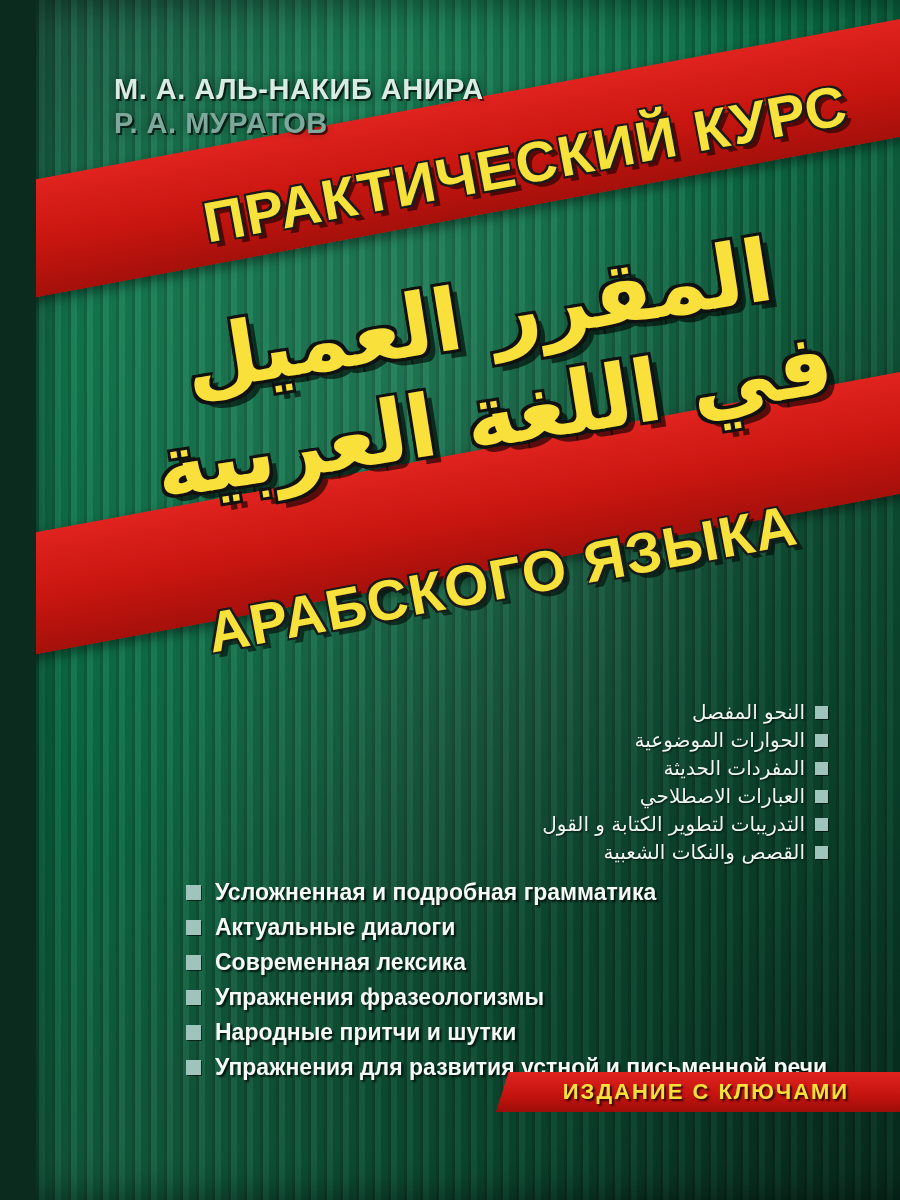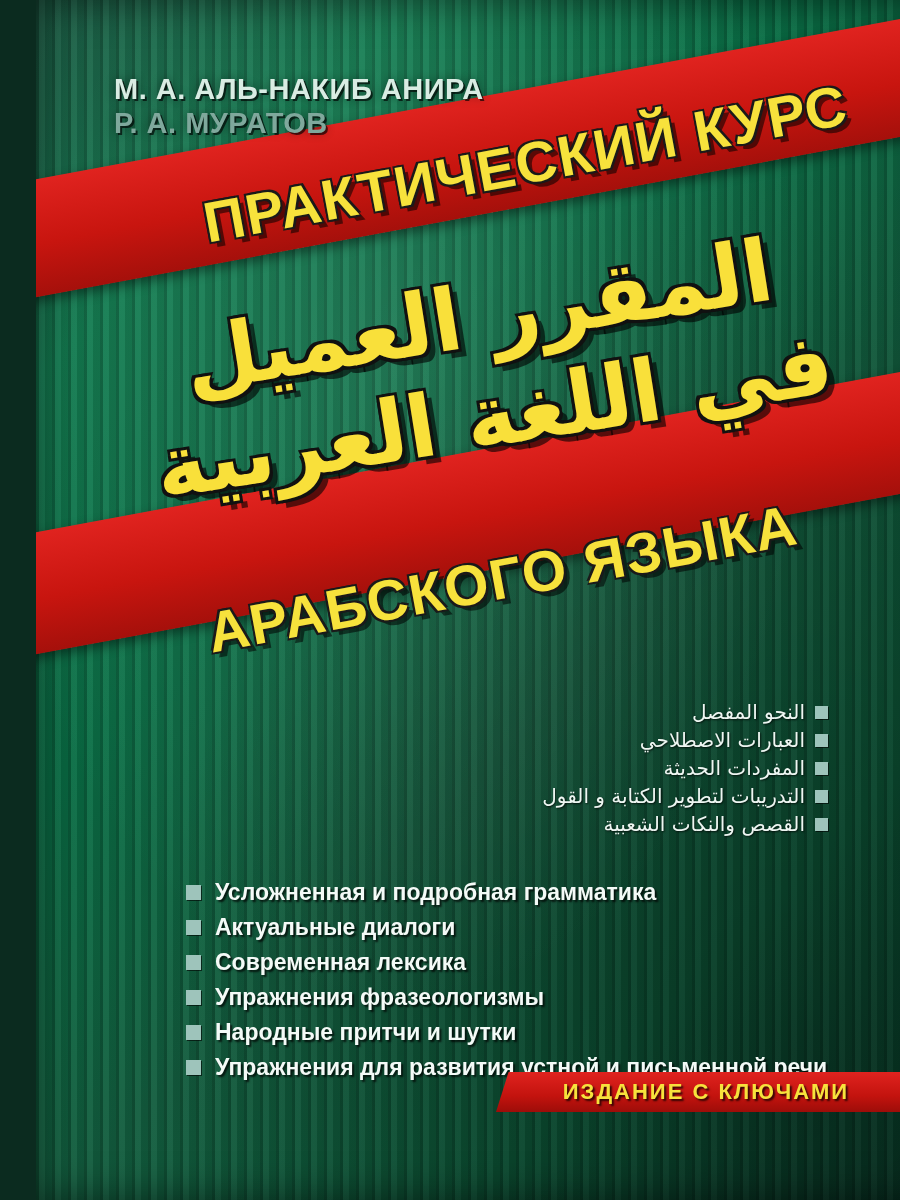--- a/index.html
+++ b/index.html
@@ -247,25 +247,29 @@
     <div class="arabic-line">في اللغة العربية</div>
   </div>
 
   <div class="ar-list">
     <div class="ar-item">
       <span class="ar-bullet"></span>
       <span class="ar-text">النحو المفصل</span>
     </div>
     <div class="ar-item">
       <span class="ar-bullet"></span>
+      <span class="ar-text">الحوارات الموضوعية</span>
+    </div>
+    <div class="ar-item">
+      <span class="ar-bullet"></span>
+      <span class="ar-text">المفردات الحديثة</span>
+    </div>
+    <div class="ar-item">
+      <span class="ar-bullet"></span>
       <span class="ar-text">العبارات الاصطلاحي</span>
-    </div>
-    <div class="ar-item">
-      <span class="ar-bullet"></span>
-      <span class="ar-text">المفردات الحديثة</span>
     </div>
     <div class="ar-item">
       <span class="ar-bullet"></span>
       <span class="ar-text">التدريبات لتطوير الكتابة و القول</span>
     </div>
     <div class="ar-item">
       <span class="ar-bullet"></span>
       <span class="ar-text">القصص والنكات الشعبية</span>
     </div>
   </div>

